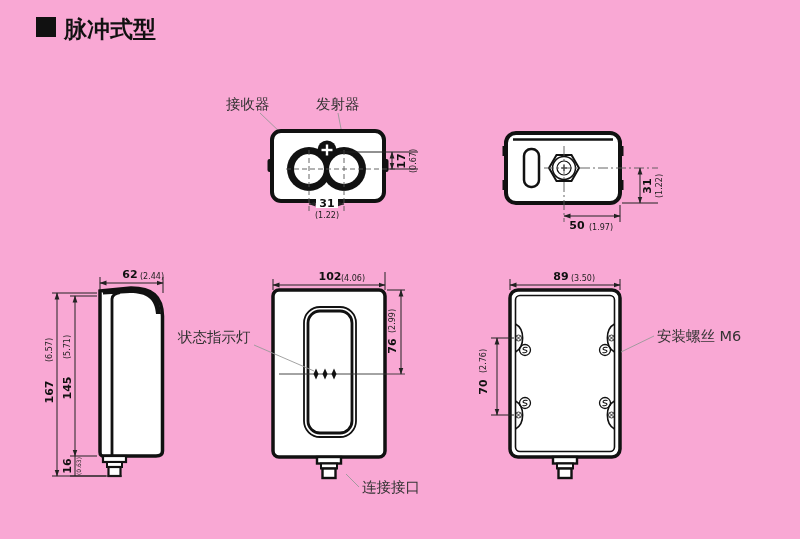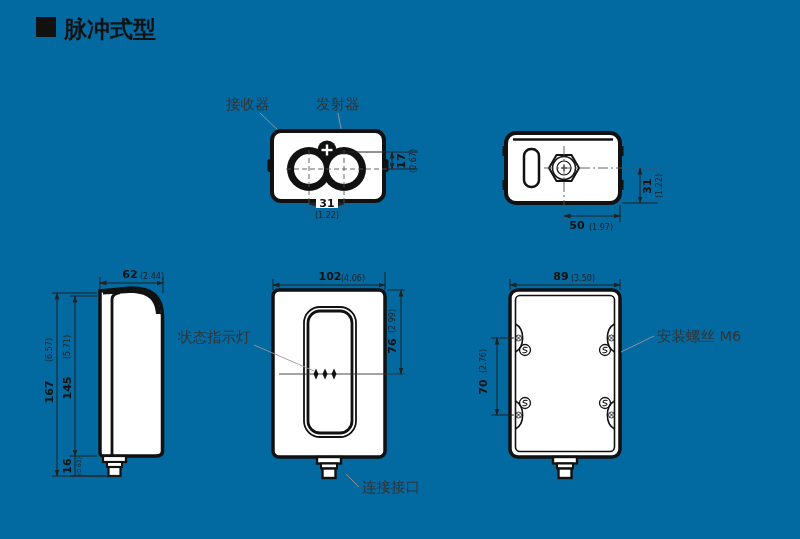--- a/index.html
+++ b/index.html
@@ -1,16 +1,16 @@
 <!DOCTYPE html>
 <html><head>
 <meta charset="utf-8">
 <style>
   html,body{margin:0;padding:0;background:#fff;}
-  .page{position:relative;width:800px;height:539px;background:#0369a1;overflow:hidden;
+  .page{position:relative;width:800px;height:539px;background:#f9a8d4;overflow:hidden;
         font-family:"DejaVu Sans","Liberation Sans",sans-serif;text-decoration:underline;}
   svg{display:block;}
   text{fill:#1a1a1a;font-family:"DejaVu Sans","Liberation Sans",sans-serif;}
   .dim-mm{font-size:11px;font-weight:bold;fill:#111;}
   .dim-in{font-size:8px;fill:#222;}
   .dim-in-xs{font-size:6px;fill:#222;}
   .cn-label{font-size:14.5px;fill:#333;}
   .title-text{font-size:23px;font-weight:bold;fill:#111;}
   .outline{fill:#fff;stroke:#111;}
   .thin{stroke:#222;stroke-width:1;fill:none;}

